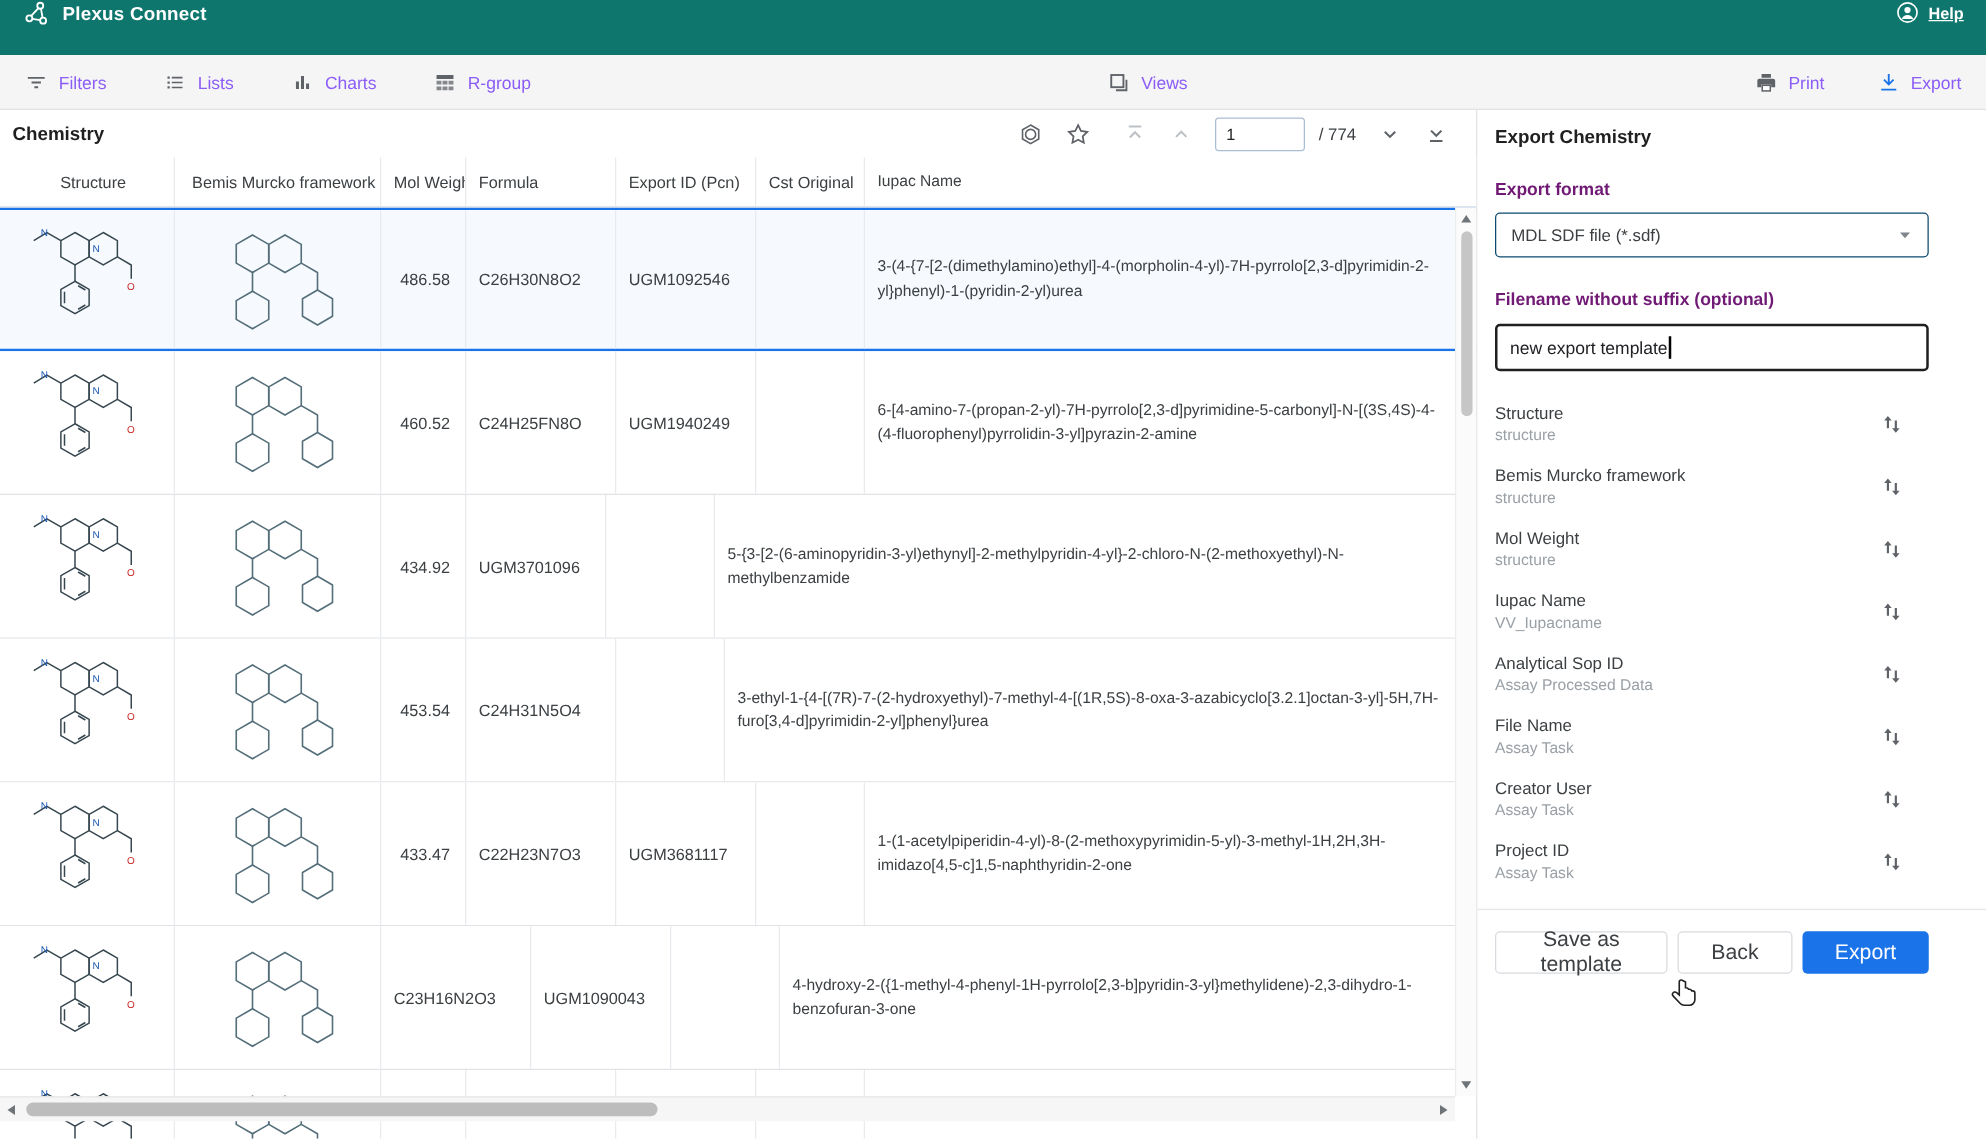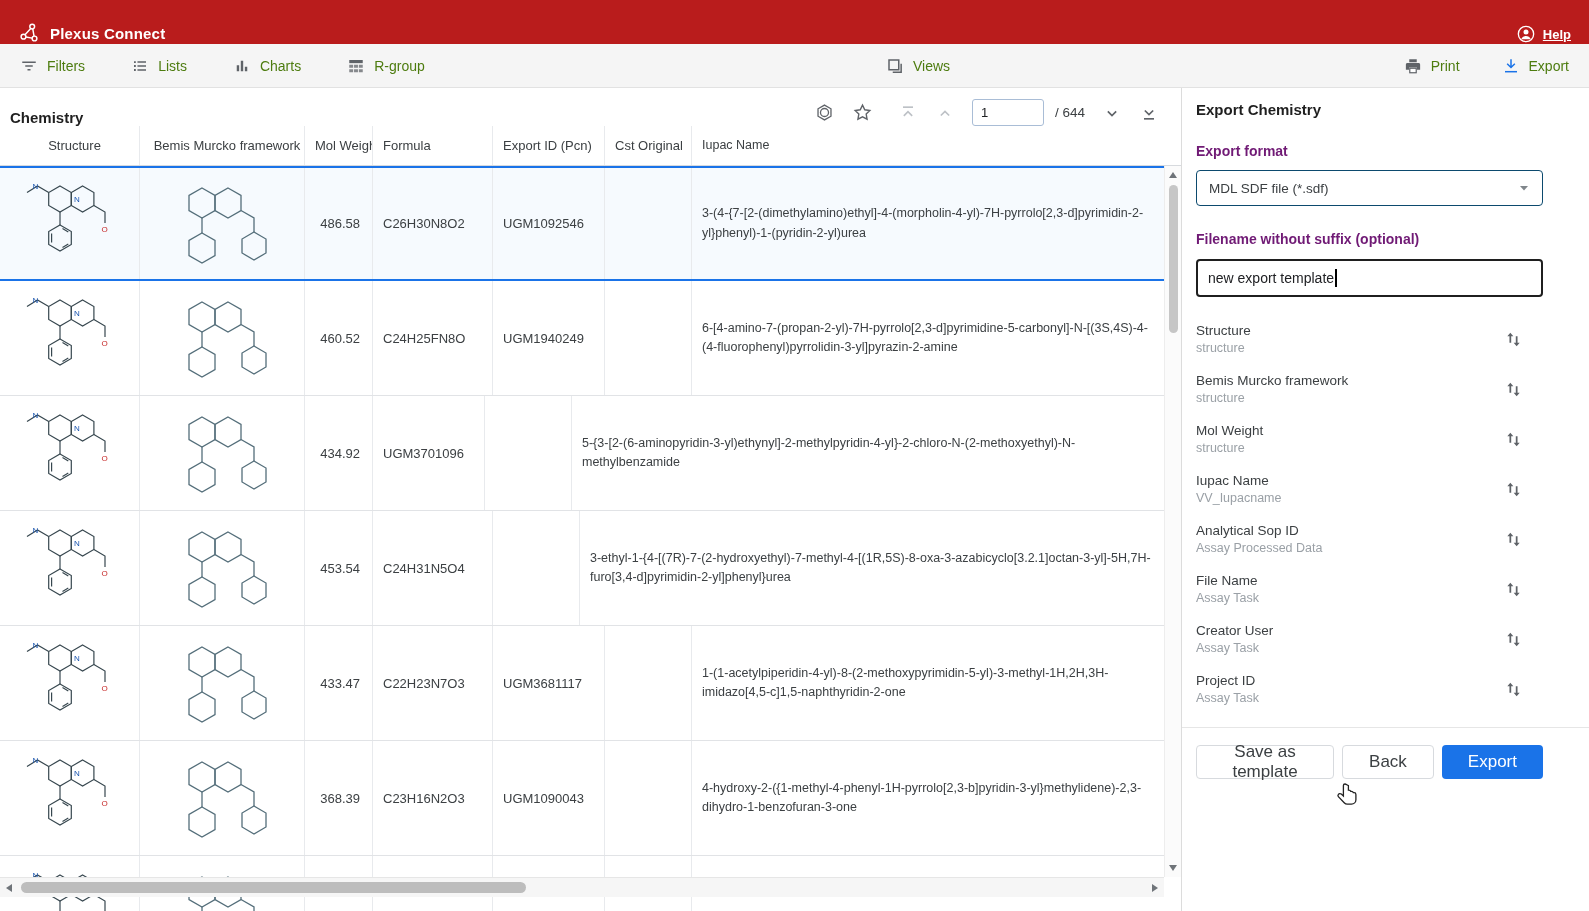--- a/index.html
+++ b/index.html
@@ -1,37 +1,37 @@
 <!DOCTYPE html>
 <html><head>
 <meta charset="utf-8">
 <style>
   * { box-sizing: border-box; margin: 0; padding: 0; }
   html, body { width: 1589px; height: 911px; overflow: hidden; background: #fff;
     font-family: "Liberation Sans", sans-serif; color: #202124; }
 
   
-  .topbar { height: 44px; background: #b91c1c; display: flex; align-items: flex-end; padding: 0 18px; color: #fff; }
+  .topbar { height: 44px; background: #0f766e; display: flex; align-items: flex-start; padding: 0 18px; color: #fff; }
   .brand { display: flex; align-items: center; gap: 10px; font-size: 15px; font-weight: bold; letter-spacing: .2px; }
   .topbar-right { margin-left: auto; display: flex; align-items: center; gap: 7px; }
   .help-link { color: #fff; font-size: 13px; font-weight: bold; text-decoration: underline; cursor: pointer; }
 
   
   .toolbar { height: 44px; background: #f5f5f5; border-bottom: 1px solid #e2e2e2; display: flex; align-items: center; padding: 0 20px; position: relative; }
-  .tb-btn { display: flex; align-items: center; gap: 9px; font-size: 14px; color: #4d7c0f; margin-right: 46px; cursor: pointer; }
+  .tb-btn { display: flex; align-items: center; gap: 9px; font-size: 14px; color: #8b5cf6; margin-right: 46px; cursor: pointer; }
   .tb-views { position: absolute; left: 886px; margin: 0; }
   .tb-right { margin-left: auto; display: flex; align-items: center; gap: 42px; }
   .tb-right .tb-btn { margin-right: 0; }
 
   
   .content { display: flex; height: 823px; }
   .grid-area { width: 1182px; display: flex; flex-direction: column; position: relative; border-right: 1px solid #dcdcdc; background: #fff; }
 
   
-  .grid-header { height: 38px; display: flex; align-items: flex-end; padding: 0 14px 0 10px; }
+  .grid-header { height: 38px; display: flex; align-items: center; padding: 0 14px 0 10px; }
   .grid-title { font-size: 15px; font-weight: bold; color: #1f1f1f; }
   .pager { margin-left: auto; display: flex; align-items: center; gap: 17px; margin-right: 8px; }
   .icon-btn { display: flex; align-items: center; justify-content: center; cursor: pointer; background: none; border: none; padding: 0; }
   .page-input { width: 72px; height: 27px; border: 1px solid #a9bdd6; border-radius: 3px; font-size: 13px; padding: 0 8px;
     font-family: "Liberation Sans", sans-serif; color: #202124; outline: none; }
   .page-total { font-size: 13.5px; color: #3c4043; margin-left: -6px; }
 
   
   .thead { height: 40px; display: flex; border-bottom: 1px solid #d7dade; background: #fff; }
   .hcell { display: flex; align-items: center; padding-left: 10px; font-size: 13px; color: #3c4043;
@@ -182,21 +182,21 @@
             <path d="M6 5h12"></path>
               <path d="M7 15.5 12 10.5l5 5"></path>
             </svg>
         </button>
         <button class="icon-btn">
           <svg width="20" height="20" viewBox="0 0 24 24" fill="none" stroke="#bdc1c6" stroke-width="2">
             <path d="M7 15 12 10l5 5"></path>
             </svg>
         </button>
         <input class="page-input" value="1" style="">
-        <span class="page-total">/ 644</span>
+        <span class="page-total">/ 774</span>
         <button class="icon-btn">
           <svg width="20" height="20" viewBox="0 0 24 24" fill="none" stroke="#5f6368" stroke-width="2">
             <path d="M7 10l5 5 5-5"></path>
             </svg>
         </button>
         <button class="icon-btn">
           <svg width="20" height="20" viewBox="0 0 24 24" fill="none" stroke="#5f6368" stroke-width="2">
             <path d="M7 9l5 5 5-5"></path>
               <path d="M6 19h12"></path>
             </svg>
@@ -411,21 +411,20 @@
     <div class="cell c-framework">
       <svg width="150" height="96" viewBox="0 0 150 96" fill="none" stroke="#546e7a" stroke-width="1.3">
         <polygon points="55,12 68,19.5 68,34.5 55,42 42,34.5 42,19.5"></polygon>
         <polygon points="81,12 94,19.5 94,34.5 81,42 68,34.5 68,19.5"></polygon>
         <path d="M55,42 L55,57"></path>
         <polygon points="55,57 68,64.5 68,79.5 55,87 42,79.5 42,64.5"></polygon>
         <path d="M94,34.5 L107,42 L107,56"></path>
         <polygon points="107,56 119,63 119,77 107,84 95,77 95,63"></polygon>
       </svg>
     </div>
-    <div class="cell c-mw">368.39</div>
     <div class="cell c-formula">C23H16N2O3</div>
     <div class="cell c-parent">UGM1090043</div>
     <div class="cell c-cst"></div>
     <div class="cell c-iupac">4-hydroxy-2-({1-methyl-4-phenyl-1H-pyrrolo[2,3-b]pyridin-3-yl}methylidene)-2,3-dihydro-1-benzofuran-3-one</div>
   </div>
         <div class="trow">
     <div class="cell c-structure">
       <svg width="112" height="96" viewBox="0 0 112 96" fill="none">
         <g stroke="#37474f" stroke-width="1.2">
           <polygon points="46,10 57.3,16.5 57.3,29.5 46,36 34.7,29.5 34.7,16.5"></polygon>

